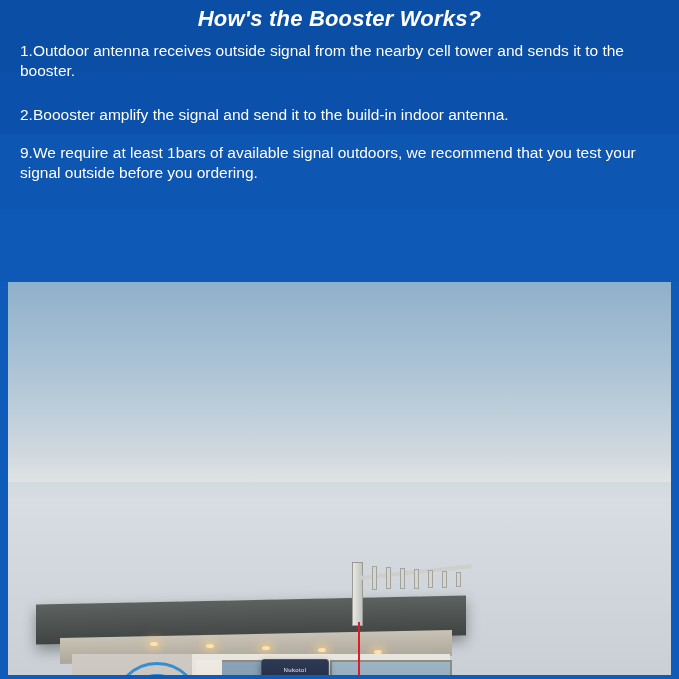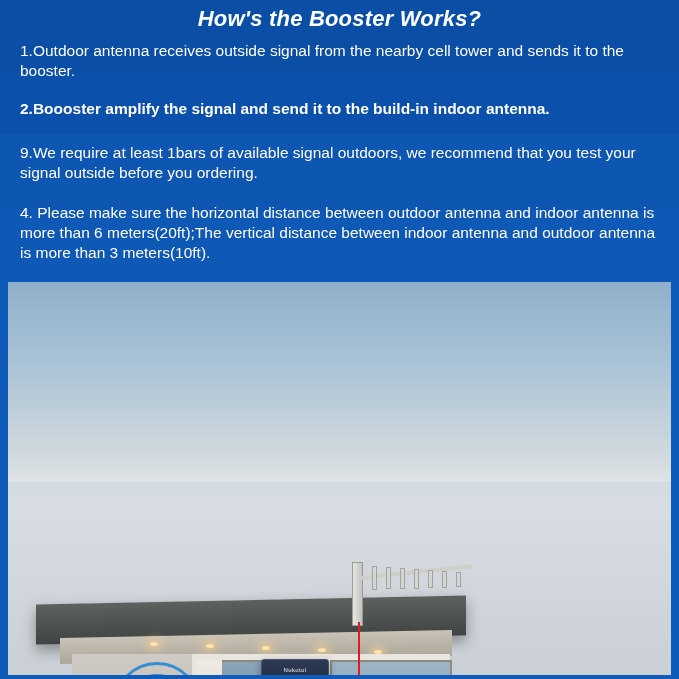--- a/index.html
+++ b/index.html
@@ -43,21 +43,21 @@
   .para {
     position: absolute;
     color: #ffffff;
     font-size: 15.5px;
     line-height: 20px;
     width: 640px;
     left: 20px;
     text-shadow: 0 0 1px rgba(0,0,0,0.15);
   }
   .p1 { top: 41px; }
-  .p2 { top: 99px; font-weight: bold; }
+  .p2 { top: 105px; }
   .p3 { top: 143px; }
   .p4 { top: 203px; }
 
   
   .photo {
     position: absolute;
     left: 0; top: 282px;
     width: 679px;
     height: 397px;
     overflow: hidden;
@@ -158,21 +158,20 @@
     <div class="band-a"></div>
     <div class="band-b"></div>
     <div class="band-c"></div>
     <div class="band-d"></div>
 
     <div class="title">How's the Booster Works?</div>
 
     <div class="para p1">1.Outdoor antenna receives outside signal from the nearby cell tower and sends it to the booster.</div>
     <div class="para p2">2.Boooster amplify the signal and send it to the build-in indoor antenna.</div>
     <div class="para p3">9.We require at least 1bars of available signal outdoors,  we recommend that you test your signal outside before you ordering.</div>
-    <div class="para p4">4. Please make sure the horizontal distance between outdoor antenna and indoor antenna is more than 6 meters(20ft);The vertical distance between indoor antenna and outdoor antenna is more than 3 meters(10ft).</div>
   </div>
 
   <div class="photo">
 
     <div class="sky"></div>
 
     <div class="roof-slab"></div>
     <div class="roof-under"></div>
 
     <div class="ceil-light" style="left:150px; top:360px;"></div>

